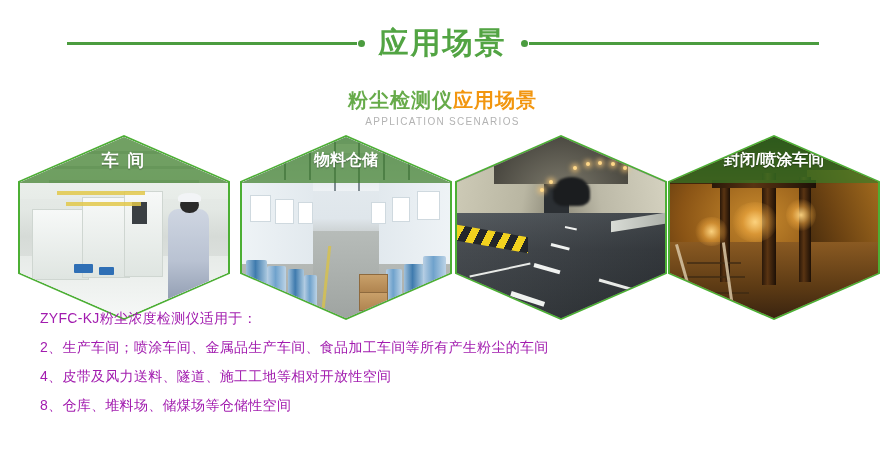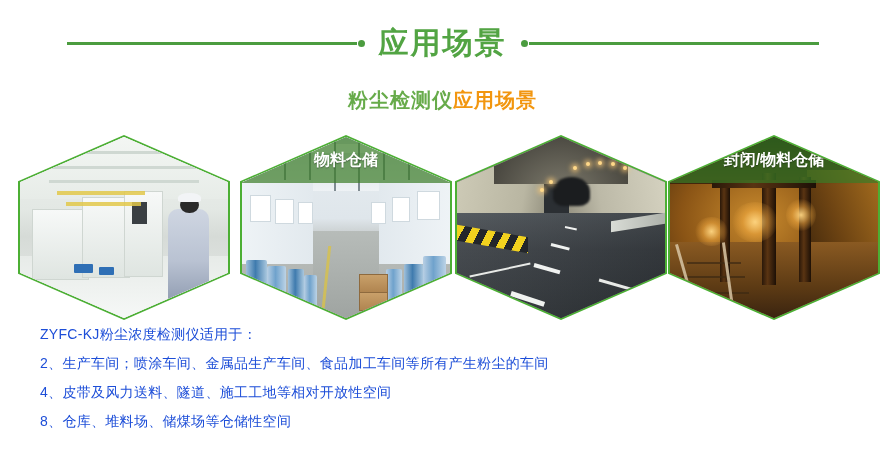--- a/index.html
+++ b/index.html
@@ -169,22 +169,22 @@
     background:linear-gradient(180deg,#8a5a22,#5c3a14 60%,#3a2410);}
   .p4 .rail{position:absolute;background:#d8c6a6;opacity:.85;transform-origin:bottom left;}
   .p4 .tie{position:absolute;height:2px;background:#3d2a12;opacity:.7;}
   .p4 .glow{position:absolute;border-radius:50%;
     background:radial-gradient(circle,rgba(255,214,130,.95) 0%,rgba(255,180,70,.45) 40%,rgba(255,170,60,0) 75%);}
   .p4 .rock{position:absolute;right:0;top:18%;width:34%;height:62%;
     background:linear-gradient(250deg,#a9701f,#6b4212 55%,#35200a);opacity:.95;}
 
   
   .body-text{
-    position:absolute;left:40px;top:320px;width:800px;
-    color:#1d4ed8;
+    position:absolute;left:40px;top:304px;width:800px;
+    color:#a21caf;
   }
   .bt-line{
     font-size:14px;line-height:29px;white-space:nowrap;
     letter-spacing:.3px;
   }
 </style>
 </head>
 <body>
 
 <div class="title-row">
@@ -192,20 +192,21 @@
   <div class="dot left"></div>
   <div class="main-title">应用场景</div>
   <div class="dot right"></div>
   <div class="rule right"></div>
 </div>
 
 <div class="subtitle-wrap">
   <div class="subtitle">
     <span class="sub-green">粉尘检测仪</span><span class="sub-orange">应用场景</span>
   </div>
+  <div class="sub-en">APPLICATION SCENARIOS</div>
 </div>
 
 <div class="cards">
 
   <div class="hexcard" style="left:18px;">
     <div class="hex-border"></div>
     <div class="hex-inner">
       <div class="photo p1">
         <div class="ceil"></div>
         <div class="ceilbar" style="top:8%;"></div>
@@ -216,20 +217,23 @@
         <div class="mach mB"></div>
         <div class="mach mC"></div>
         <div class="darkpanel"></div>
         <div class="pipe pA"></div>
         <div class="pipe pB"></div>
         <div class="blue bA"></div>
         <div class="blue bB"></div>
         <div class="worker-body"></div>
         <div class="worker-head"></div>
         <div class="worker-cap"></div>
+      </div>
+      <div class="band">
+        <span class="band-label">车 间</span>
       </div>
     </div>
   </div>
 
   <div class="hexcard" style="left:240px;">
     <div class="hex-border"></div>
     <div class="hex-inner">
       <div class="photo p2">
         <div class="roof"></div>
         <div class="skylight" style="left:30%;width:40%;"></div>
@@ -309,21 +313,21 @@
         <div class="glow" style="left:12%;top:44%;width:16%;height:16%;"></div>
         <div class="glow" style="left:56%;top:34%;width:14%;height:18%;"></div>
         <div class="tie" style="left:8%;bottom:30%;width:26%;"></div>
         <div class="tie" style="left:6%;bottom:22%;width:30%;"></div>
         <div class="tie" style="left:4%;bottom:13%;width:34%;"></div>
         <div class="tie" style="left:2%;bottom:5%;width:38%;"></div>
         <div class="rail" style="left:12%;bottom:2%;width:3px;height:40%;transform:rotate(-16deg);"></div>
         <div class="rail" style="left:30%;bottom:2%;width:3px;height:40%;transform:rotate(-8deg);"></div>
       </div>
       <div class="band">
-        <span class="band-label tight">封闭/物料仓储</span>
+        <span class="band-label tight">封闭/喷涂车间</span>
       </div>
     </div>
   </div>
 
 </div>
 
 <div class="body-text">
   <div class="bt-line">ZYFC-KJ粉尘浓度检测仪适用于：</div>
   <div class="bt-line">2、生产车间；喷涂车间、金属品生产车间、食品加工车间等所有产生粉尘的车间</div>
   <div class="bt-line">4、皮带及风力送料、隧道、施工工地等相对开放性空间</div>

